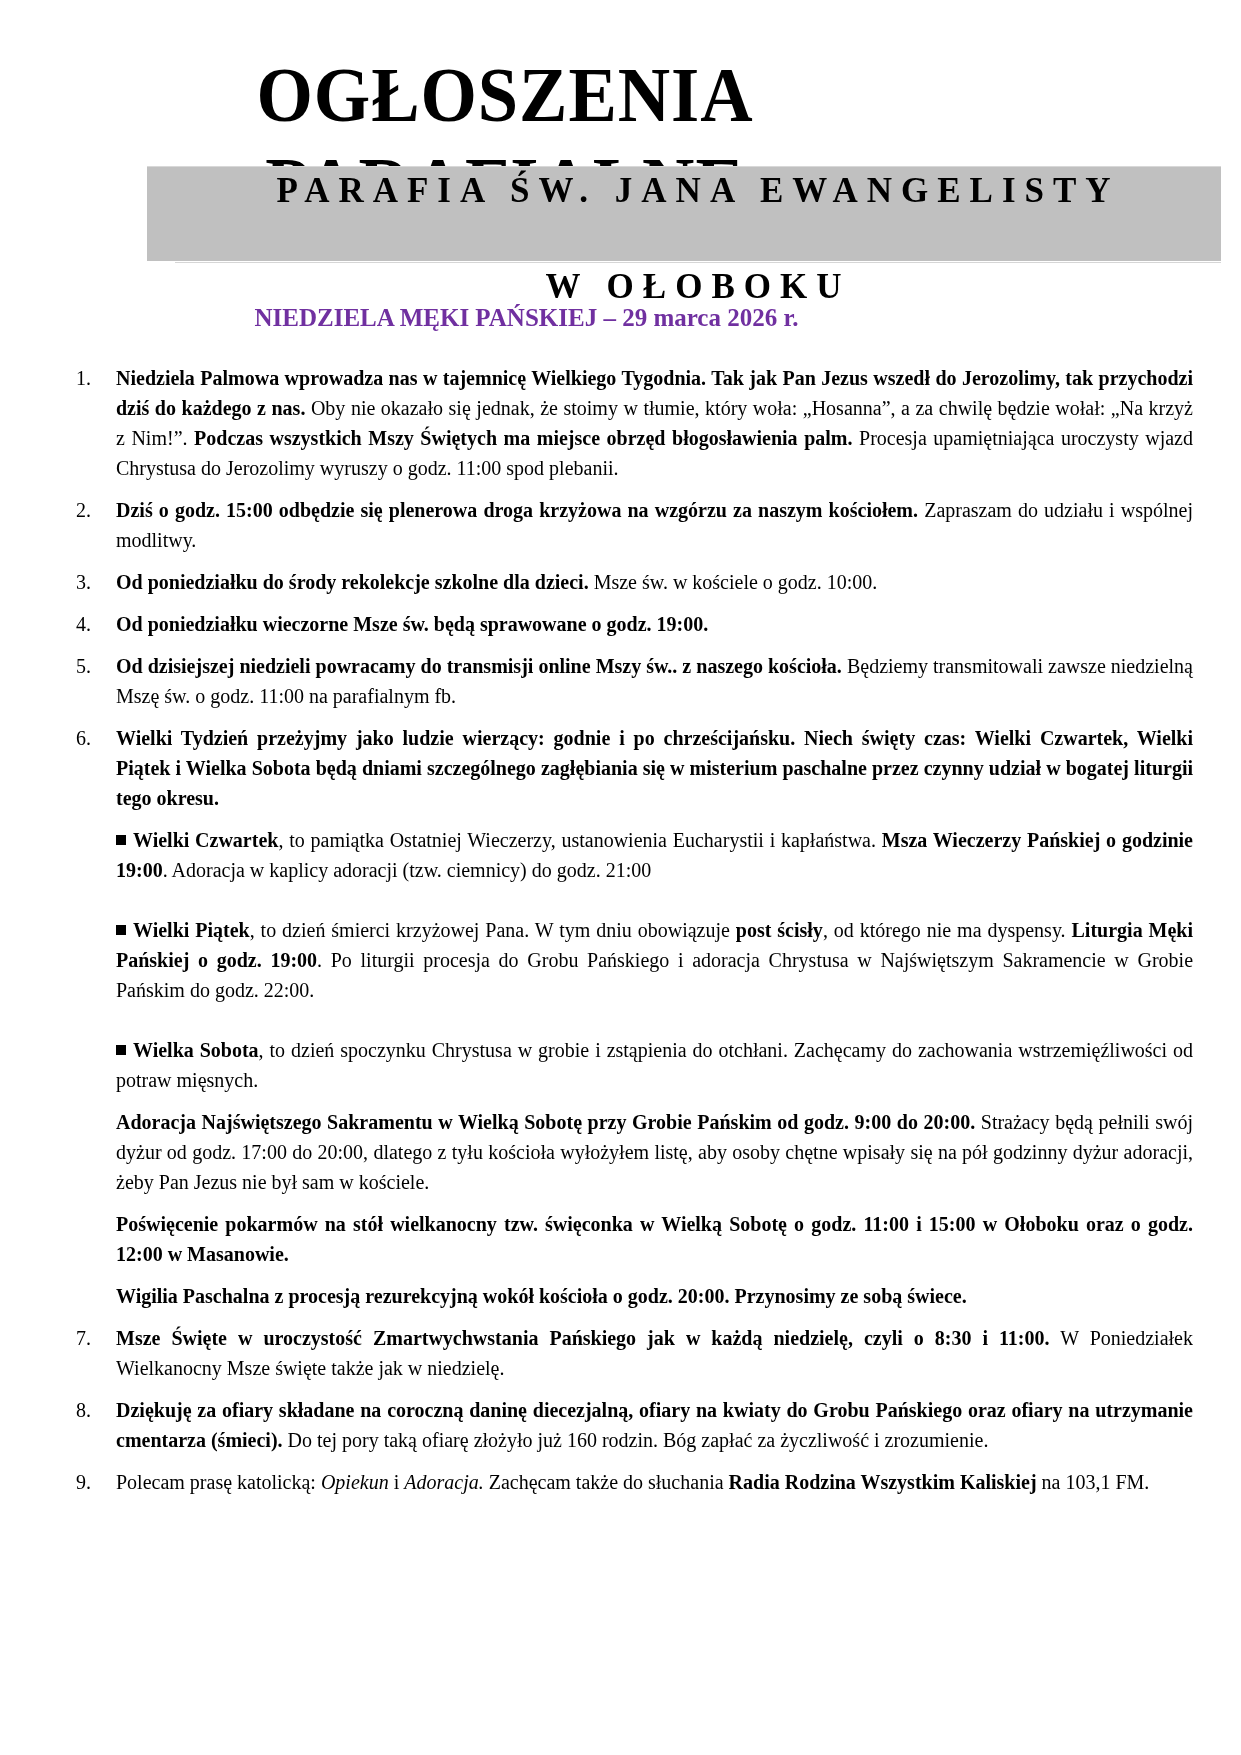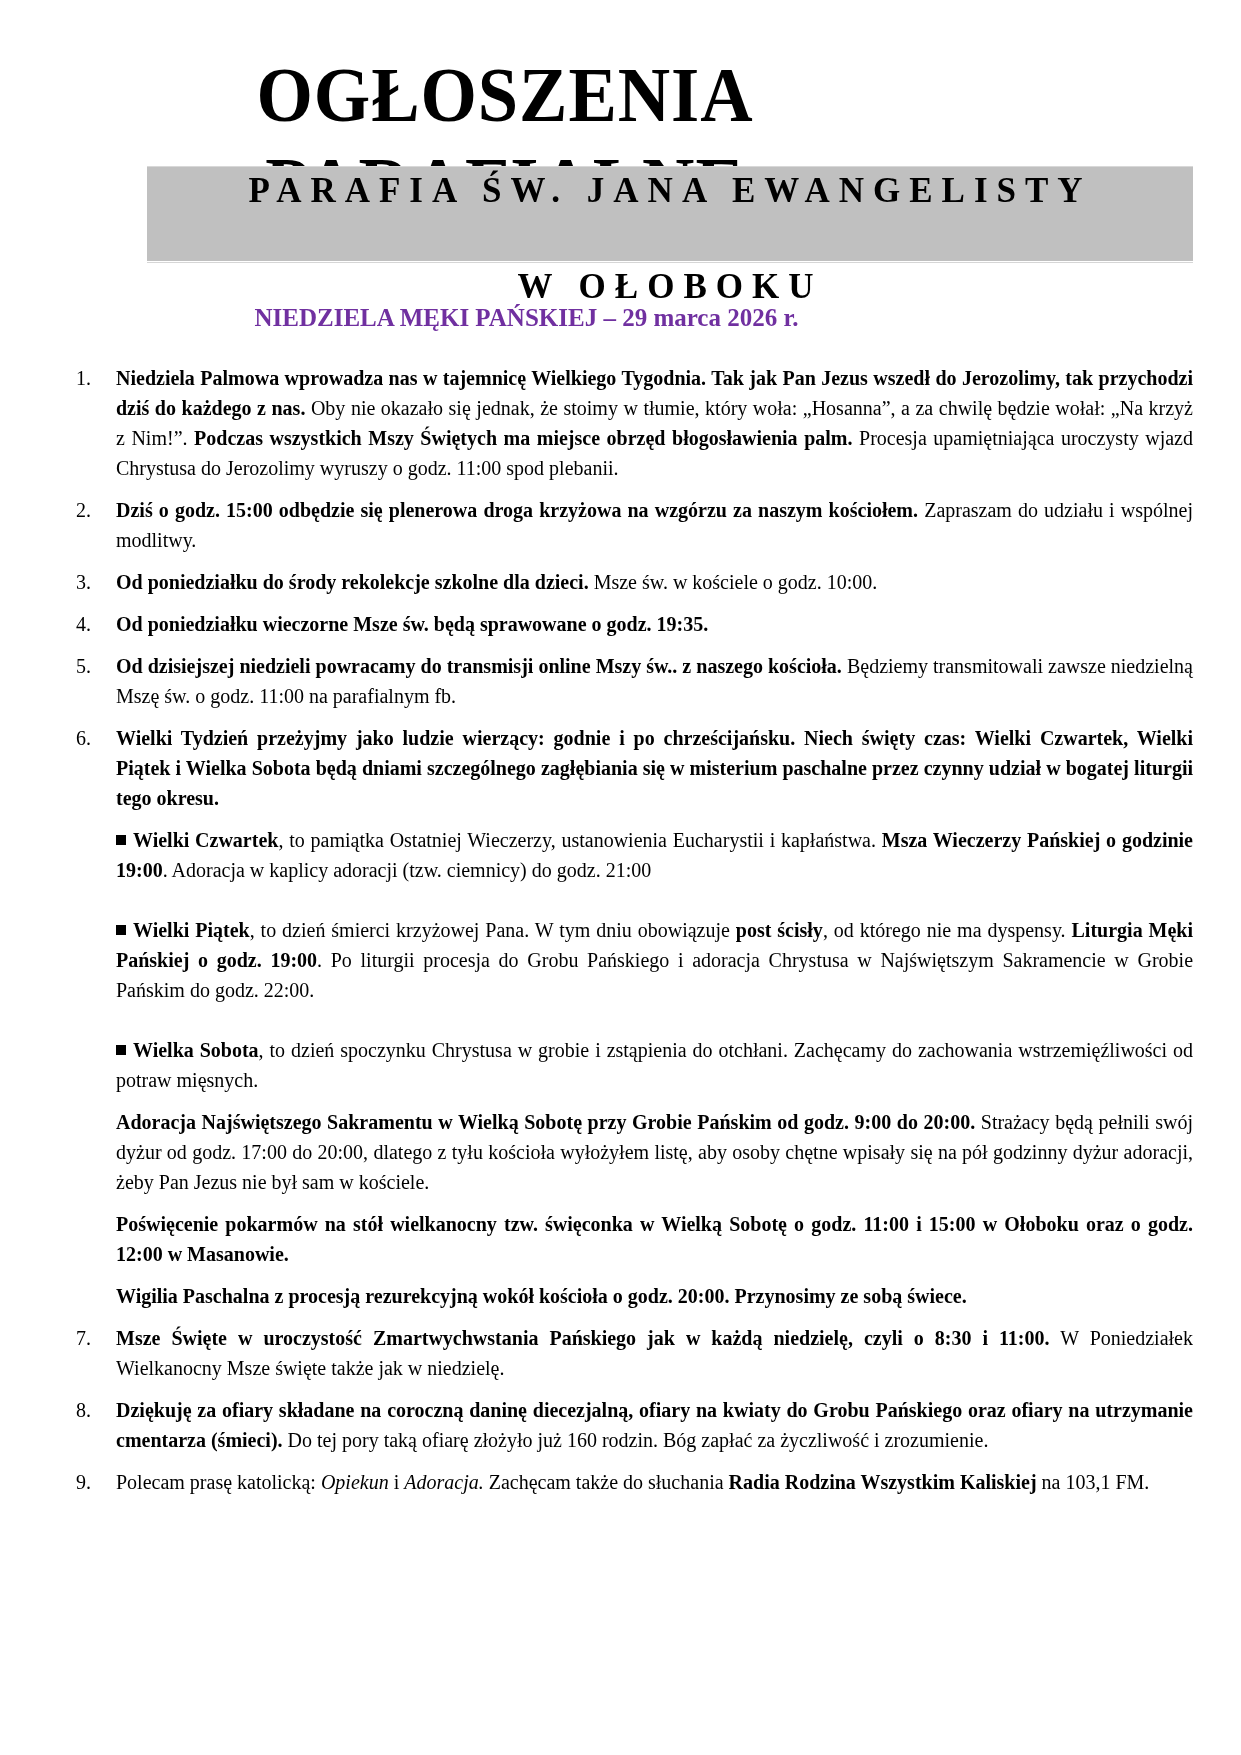--- a/index.html
+++ b/index.html
@@ -37,20 +37,21 @@
       margin: 0;
     }
     .parish-band {
       position: absolute;
       left: 147px;
       width: 1046px;
       top: 150px;
       height: 94px;
       background: #c0c0c0;
       border-top: 1px solid #d8d8d8;
+      padding-left: 28px;
     }
     .parish-band .line {
       height: 47px;
       line-height: 48px;
       text-align: center;
       font-size: 35px;
       font-weight: bold;
       letter-spacing: 9px;
       white-space: nowrap;
     }
@@ -132,21 +133,21 @@
       <li class="item">
         <span class="num">2.</span>
         <p><span class="b">Dziś o godz. 15:00 odbędzie się plenerowa droga krzyżowa na wzgórzu za naszym kościołem.</span><span> Zapraszam do udziału i wspólnej modlitwy.</span></p>
       </li>
       <li class="item">
         <span class="num">3.</span>
         <p><span class="b">Od poniedziałku do środy rekolekcje szkolne dla dzieci.</span><span>  Msze św. w kościele o godz. 10:00.</span></p>
       </li>
       <li class="item">
         <span class="num">4.</span>
-        <p><span class="b">Od poniedziałku wieczorne Msze św. będą sprawowane o godz. 19:35.</span></p>
+        <p><span class="b">Od poniedziałku wieczorne Msze św. będą sprawowane o godz. 19:00.</span></p>
       </li>
       <li class="item">
         <span class="num">5.</span>
         <p><span class="b">Od dzisiejszej niedzieli powracamy do transmisji online Mszy św.. z naszego kościoła.</span><span> Będziemy transmitowali zawsze niedzielną Mszę św. o godz. 11:00 na parafialnym fb.</span></p>
       </li>
       <li class="item">
         <span class="num">6.</span>
         <p><span class="b">Wielki Tydzień przeżyjmy jako ludzie wierzący: godnie i po chrześcijańsku. Niech święty czas: Wielki Czwartek, Wielki Piątek i Wielka Sobota będą dniami szczególnego zagłębiania się w misterium paschalne przez czynny udział w bogatej liturgii tego okresu.</span></p>
         <p class="gap-after"><span class="bullet-sq"></span><span class="b">Wielki Czwartek</span><span>, to pamiątka Ostatniej Wieczerzy, ustanowienia Eucharystii i kapłaństwa. </span><span class="b">Msza Wieczerzy Pańskiej o godzinie 19:00</span><span>. Adoracja w kaplicy adoracji (tzw. ciemnicy) do godz. 21:00</span></p>
         <p class="gap-after"><span class="bullet-sq"></span><span class="b">Wielki Piątek</span><span>, to dzień śmierci krzyżowej Pana. W tym dniu obowiązuje </span><span class="b">post ścisły</span><span>, od którego nie ma dyspensy. </span><span class="b">Liturgia Męki Pańskiej o godz. 19:00</span><span>. Po liturgii procesja do Grobu Pańskiego i adoracja Chrystusa w Najświętszym Sakramencie w Grobie Pańskim do godz. 22:00.</span></p>

